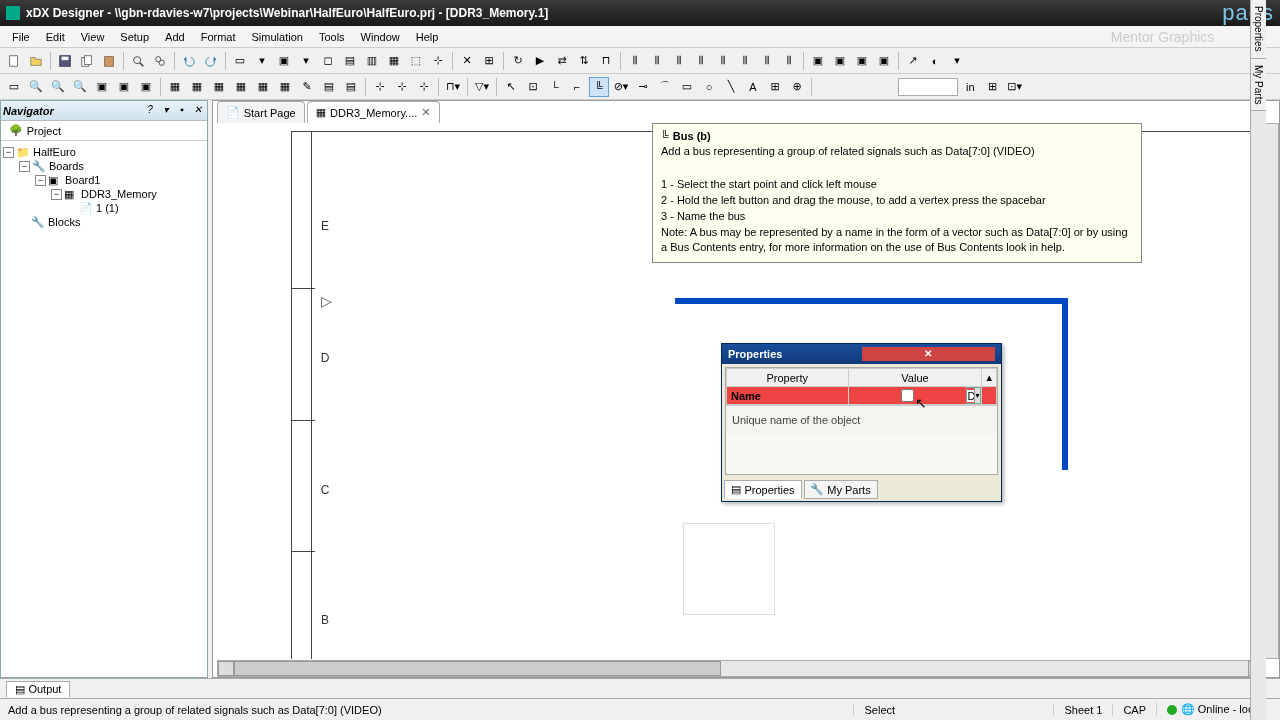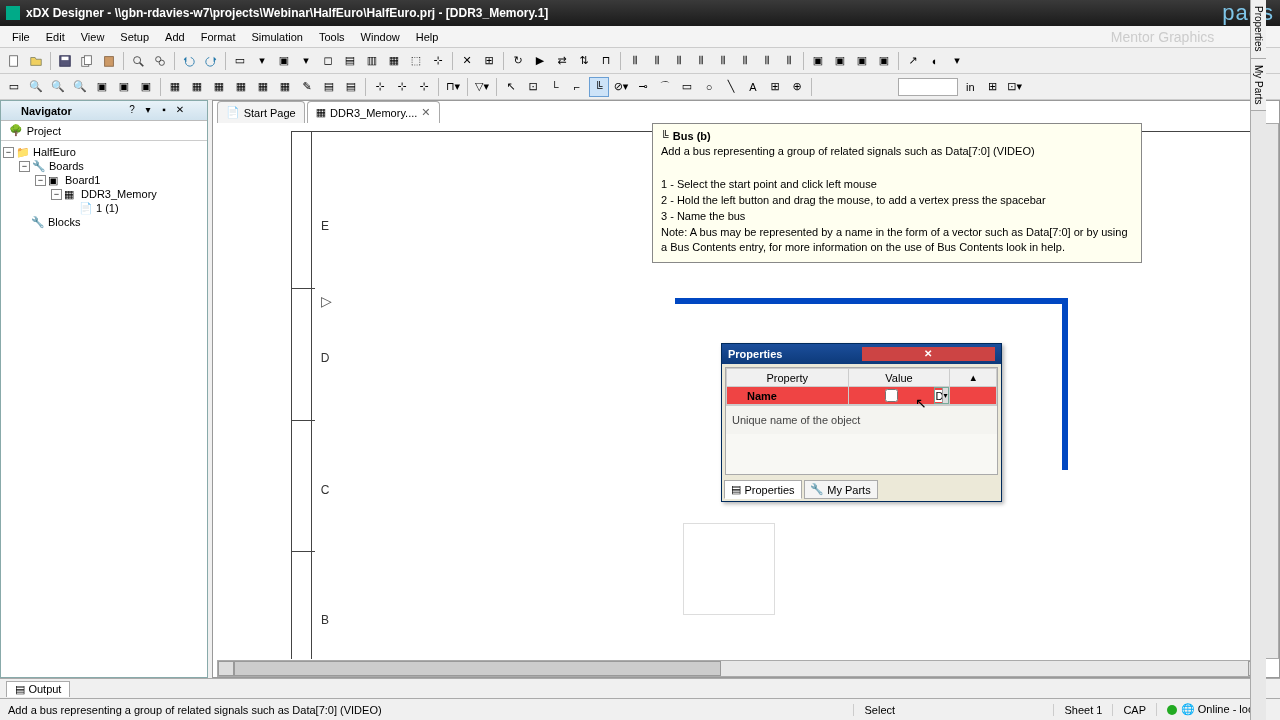--- a/index.html
+++ b/index.html
@@ -17,21 +17,21 @@
 
 .toolbar { height: 26px; background: #f0f0f0; border-bottom: 1px solid #ccc; display: flex; align-items: center; padding: 0 4px; gap: 2px; }
 .toolbar .tbtn { width: 20px; height: 20px; border: 1px solid transparent; display: flex; align-items: center; justify-content: center; }
 .toolbar .sep { width: 1px; height: 18px; background: #bbb; margin: 0 2px; }
 .toolbar .tbtn.active { background: #cde3f8; border-color: #6a9fd4; }
 .tbtn svg { width: 14px; height: 14px; }
 
 .main { display: flex; height: calc(100% - 26px - 22px - 26px - 26px - 20px - 22px); }
 
 .navigator { width: 208px; border: 1px solid #8aa; display: flex; flex-direction: column; background: #fff; }
-.nav-header { background: linear-gradient(#e8f2f8, #d0e2ee); height: 20px; display: flex; align-items: center; padding: 0 20px; border-bottom: 1px solid #bbb; }
+.nav-header { background: linear-gradient(#e8f2f8, #d0e2ee); height: 20px; display: flex; align-items: center; padding: 0 2px; border-bottom: 1px solid #bbb; font-style: italic; }
 .nav-header .title { flex: 1; font-weight: bold; }
 .nav-header .ctrl { width: 14px; height: 14px; margin-left: 2px; text-align: center; cursor: default; font-size: 10px; }
 .nav-tab { background: #fff; border-bottom: 1px solid #ccc; padding: 3px 8px; display: flex; align-items: center; gap: 4px; }
 .tree { padding: 4px 2px; }
 .tree .node { display: flex; align-items: center; padding: 1px 0; }
 .tree .indent { display: inline-block; }
 .tree .exp { width: 11px; height: 11px; border: 1px solid #888; font-size: 9px; line-height: 9px; text-align: center; margin-right: 2px; cursor: default; }
 .tree .ticon { width: 14px; height: 12px; margin-right: 3px; }
 .tree .label { white-space: nowrap; }
 
@@ -54,21 +54,21 @@
 .tooltip-box p { margin: 2px 0; line-height: 1.3; }
 
 .bus-line { position: absolute; border: 3px solid #0047c2; z-index: 6; }
 
 .props-dialog { position: absolute; left: 504px; top: 220px; width: 281px; background: #ece9d8; border: 1px solid #002a5c; z-index: 20; box-shadow: 2px 2px 4px rgba(0,0,0,0.3); }
 .props-title { background: linear-gradient(#1b4e9b, #0d3a7a); color: #fff; padding: 3px 6px; display: flex; align-items: center; }
 .props-title span { flex: 1; font-weight: bold; }
 .props-title .x { background: #c44; color: #fff; width: 16px; height: 14px; text-align: center; line-height: 13px; font-size: 10px; cursor: default; }
 .props-body { border: 1px solid #aaa; margin: 3px; background: #fff; }
 .props-table { width: 100%; border-collapse: collapse; }
-.props-table td, .props-table th { border: 1px solid #ccc; padding: 2px 20px; font-size: 11px; text-align: left; }
+.props-table td, .props-table th { border: 1px solid #ccc; padding: 2px 4px; font-size: 11px; text-align: left; }
 .props-table th { background: #f0f0f0; font-weight: normal; text-align: center; }
 .props-table .selrow td { background: #ef4444; }
 .props-table .selrow td:first-child { font-weight: bold; }
 .props-table input { width: 100%; border: none; font-size: 11px; padding: 0; }
 .props-hint { padding: 8px 6px; background: #f4f4f0; border-top: 1px solid #ccc; color: #444; }
 .props-tabs { display: flex; padding: 2px; gap: 2px; }
 .props-tabs .ptab { border: 1px solid #aaa; padding: 2px 6px; background: #f4f4f4; display: flex; align-items: center; gap: 3px; }
 .props-tabs .ptab.active { background: #fff; border-bottom-color: #fff; }
 
 .hscroll { position: absolute; bottom: 0; left: 4px; right: 14px; height: 17px; background: #e8e8e8; border: 1px solid #aaa; display: flex; }

